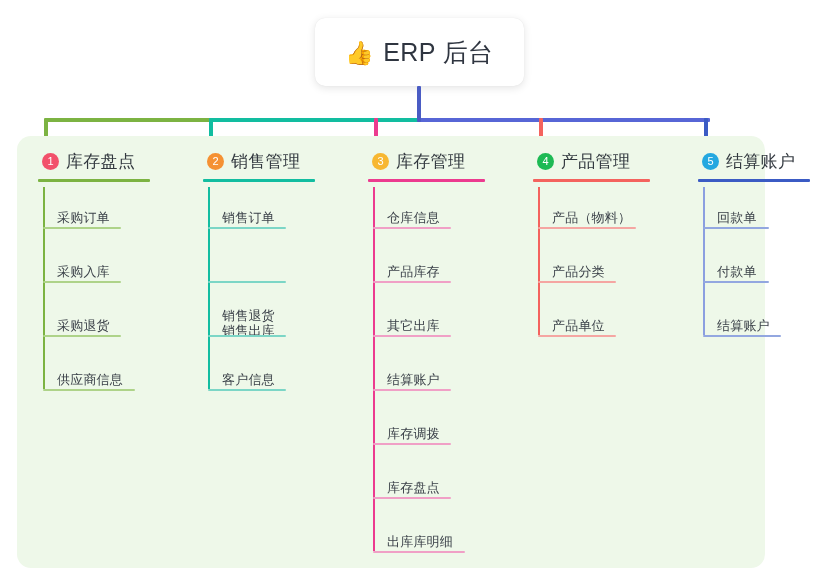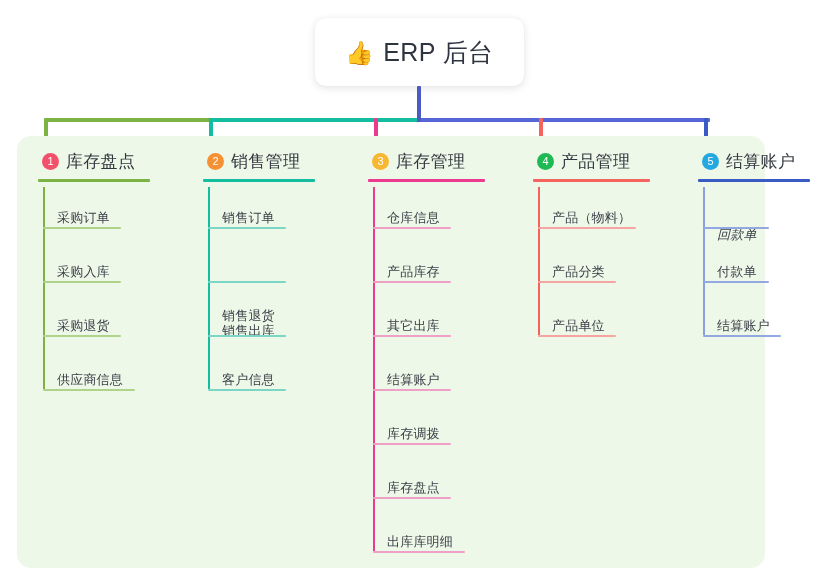--- a/index.html
+++ b/index.html
@@ -215,21 +215,21 @@
         <div class="leaf-label" style="left: 19px; top: 171px;">产品单位</div>
         <div class="leaf-rule" style="left: 5px; top: 189px; width: 78px; background: rgb(245, 166, 162);"></div>
       </div>
       <div class="column" style="left: 698px; top: 146px;">
         <div class="col-header">
           <span class="badge" style="background: rgb(36, 168, 224);">5</span>
           <span class="col-title">结算账户</span>
         </div>
         <div class="head-rule" style="top: 33px; width: 112px; background: rgb(59, 91, 196);"></div>
         <div class="trunk" style="left: 5px; height: 148px; background: rgb(139, 159, 224);"></div>
-        <div class="leaf-label" style="left: 19px; top: 80px; font-style: italic;">回款单</div>
+        <div class="leaf-label" style="left: 19px; top: 63px;">回款单</div>
         <div class="leaf-rule" style="left: 5px; top: 81px; width: 66px; background: rgb(147, 167, 224);"></div>
         <div class="leaf-label" style="left: 19px; top: 117px;">付款单</div>
         <div class="leaf-rule" style="left: 5px; top: 135px; width: 66px; background: rgb(147, 167, 224);"></div>
         <div class="leaf-label" style="left: 19px; top: 171px;">结算账户</div>
         <div class="leaf-rule" style="left: 5px; top: 189px; width: 78px; background: rgb(147, 167, 224);"></div>
       </div>
     </div>
 
 </div>
 

